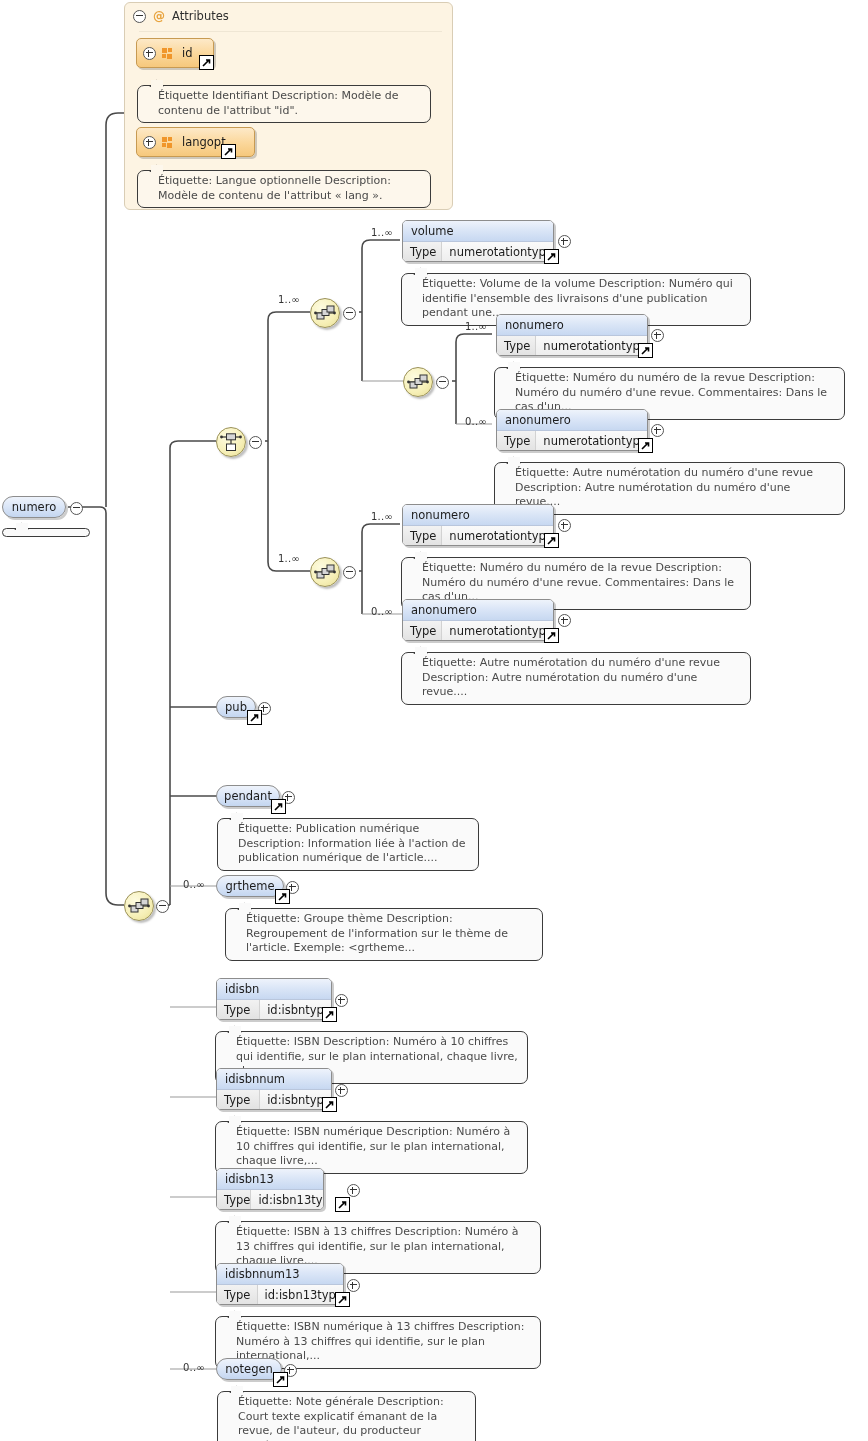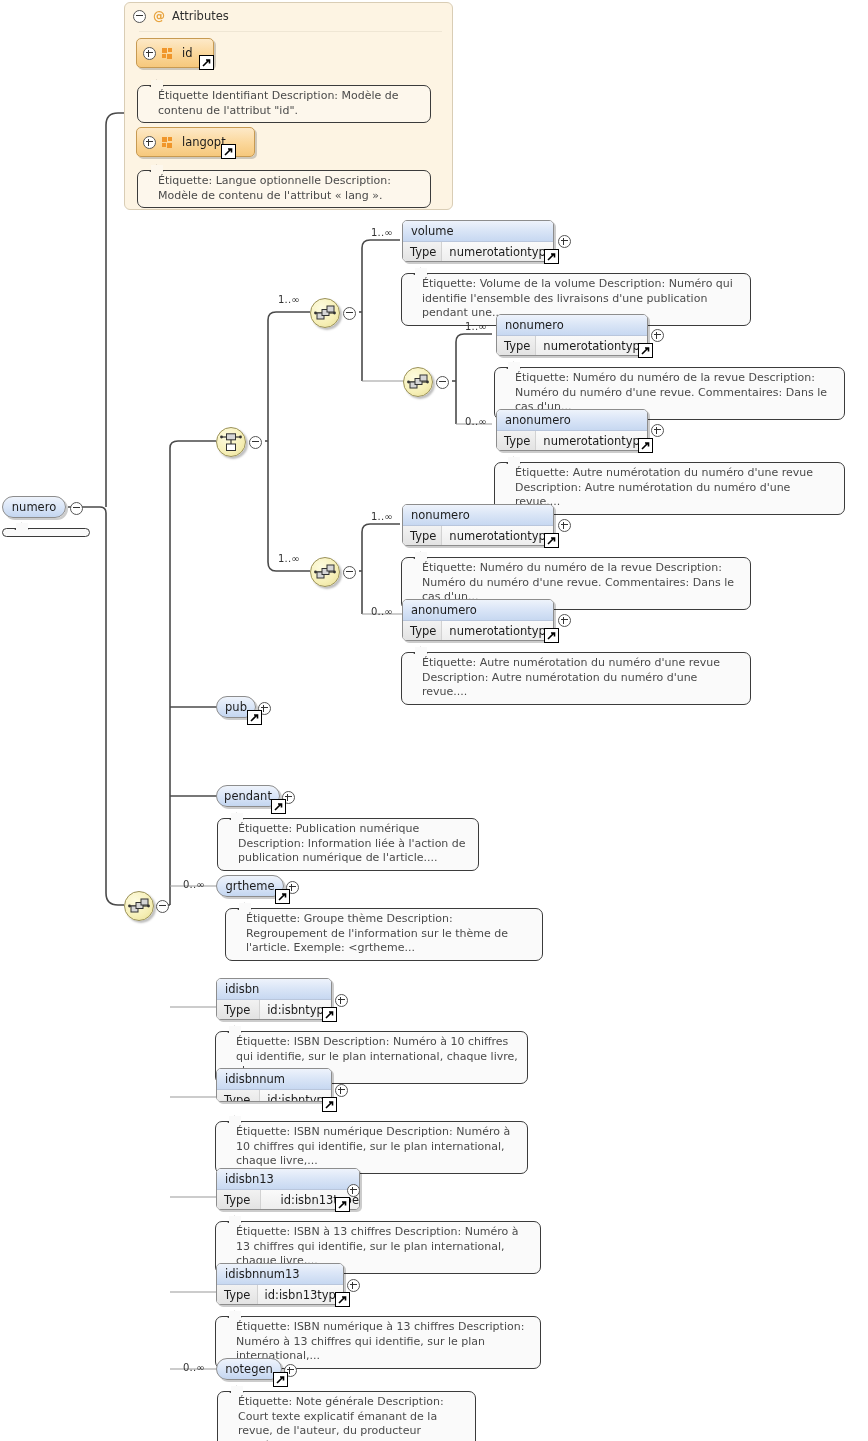--- a/index.html
+++ b/index.html
@@ -483,39 +483,39 @@
   <div class="extlink" style="left:322px;top:1007px;">
     <svg width="9" height="9" viewBox="0 0 9 9">
         <path d="M1 8 L7 2 M4 2 H7.5 V5.5" stroke="#000" stroke-width="1.6" fill="none"></path>
       </svg>
   </div>
   <div class="note" style="left:215px;top:1031px;width:313px;">
     <span class="tail"></span><span class="tailfill"></span>
     <span>Étiquette: ISBN Description: Numéro à 10 chiffres qui identifie, sur le plan international, chaque livre, chaque...</span>
   </div>
 
-  <div class="elem" style="left:216px;top:1068px;width:116px;height:34px;">
+  <div class="elem" style="left:216px;top:1068px;width:116px;height:42px;">
     <div class="ename">idisbnnum</div>
     <div class="erow">
       <span class="k">Type</span>
       <span class="v">id:isbntype</span>
     </div>
   </div>
   <span class="toggle plus tog-abs" style="left:335px;top:1084px;"></span>
   <div class="extlink" style="left:322px;top:1097px;">
     <svg width="9" height="9" viewBox="0 0 9 9">
         <path d="M1 8 L7 2 M4 2 H7.5 V5.5" stroke="#000" stroke-width="1.6" fill="none"></path>
       </svg>
   </div>
   <div class="note" style="left:215px;top:1121px;width:313px;">
     <span class="tail"></span><span class="tailfill"></span>
     <span>Étiquette: ISBN numérique Description: Numéro à 10 chiffres qui identifie, sur le plan international, chaque livre,...</span>
   </div>
 
-  <div class="elem" style="left:216px;top:1168px;width:144px;height:42px;">
+  <div class="elem" style="left:216px;top:1168px;width:108px;height:42px;">
     <div class="ename">idisbn13</div>
     <div class="erow">
       <span class="k">Type</span>
       <span class="v">id:isbn13type</span>
     </div>
   </div>
   <span class="toggle plus tog-abs" style="left:347px;top:1184px;"></span>
   <div class="extlink" style="left:335px;top:1197px;">
     <svg width="9" height="9" viewBox="0 0 9 9">
         <path d="M1 8 L7 2 M4 2 H7.5 V5.5" stroke="#000" stroke-width="1.6" fill="none"></path>

